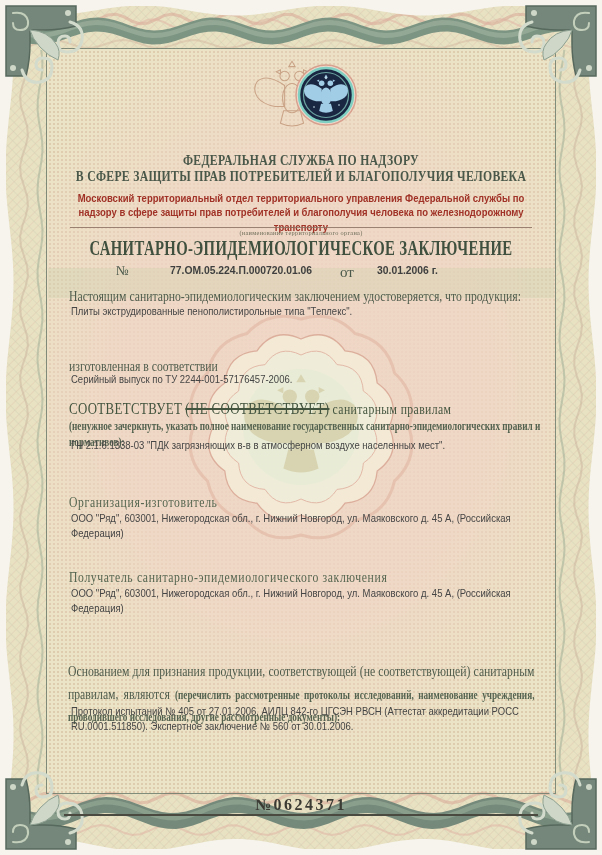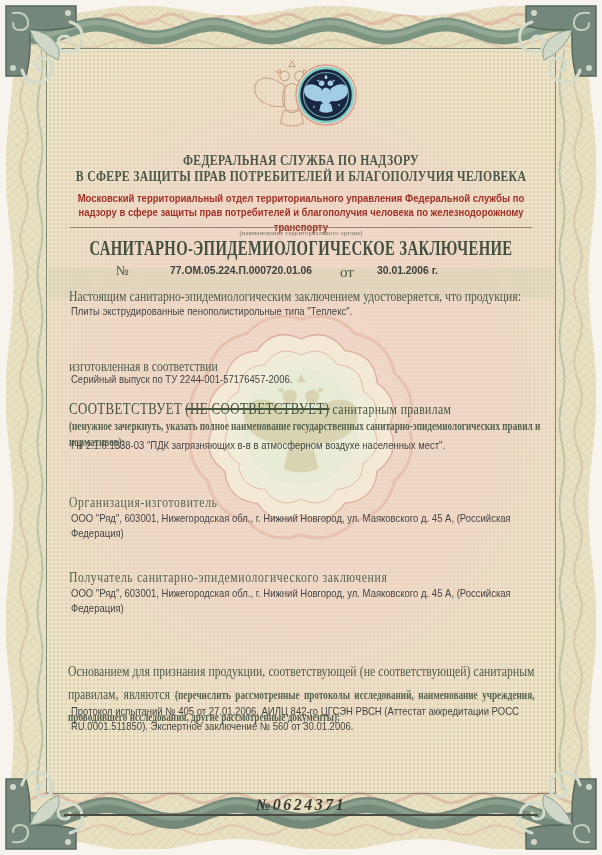--- a/index.html
+++ b/index.html
@@ -36,21 +36,21 @@
           transform:scaleX(.9);transform-origin:left top;white-space:nowrap;}
   .lead{font-size:15px;color:#4e5b4b;}
   .val{font-size:10.8px;line-height:1.35;}
   .lbl{font-size:15px;color:#55654f;letter-spacing:.8px;}
   .cw{font-size:16.5px;color:#44553f;letter-spacing:.5px;}
   .cw-str{text-decoration:line-through;text-decoration-thickness:1.5px;}
   .cw-tail{font-size:15px;}
   .note{font-size:11.5px;font-weight:700;color:#53624f;line-height:1.4;}
   .basis{font-size:15px;color:#4e5b4b;line-height:1.5;text-align:justify;}
   .basis small{font-size:11.8px;font-weight:700;color:#53624f;}
-  .serial{width:602px;text-align:center;font-size:16px;font-weight:600;color:#3b3b33;letter-spacing:2.5px;font-style:italic;}
+  .serial{width:602px;text-align:center;font-size:16px;font-weight:600;color:#3b3b33;letter-spacing:2.5px;}
   .serline{height:1.5px;background:#4a4a40;}
   .footer{font-size:6.5px;color:#bc6d5f;font-family:"Liberation Sans",sans-serif;letter-spacing:.2px;}
 </style>
 </head>
 <body>
 
 <div class="page">
 
   <div class="inner-bg">
     <div class="pink-overlay"></div>

